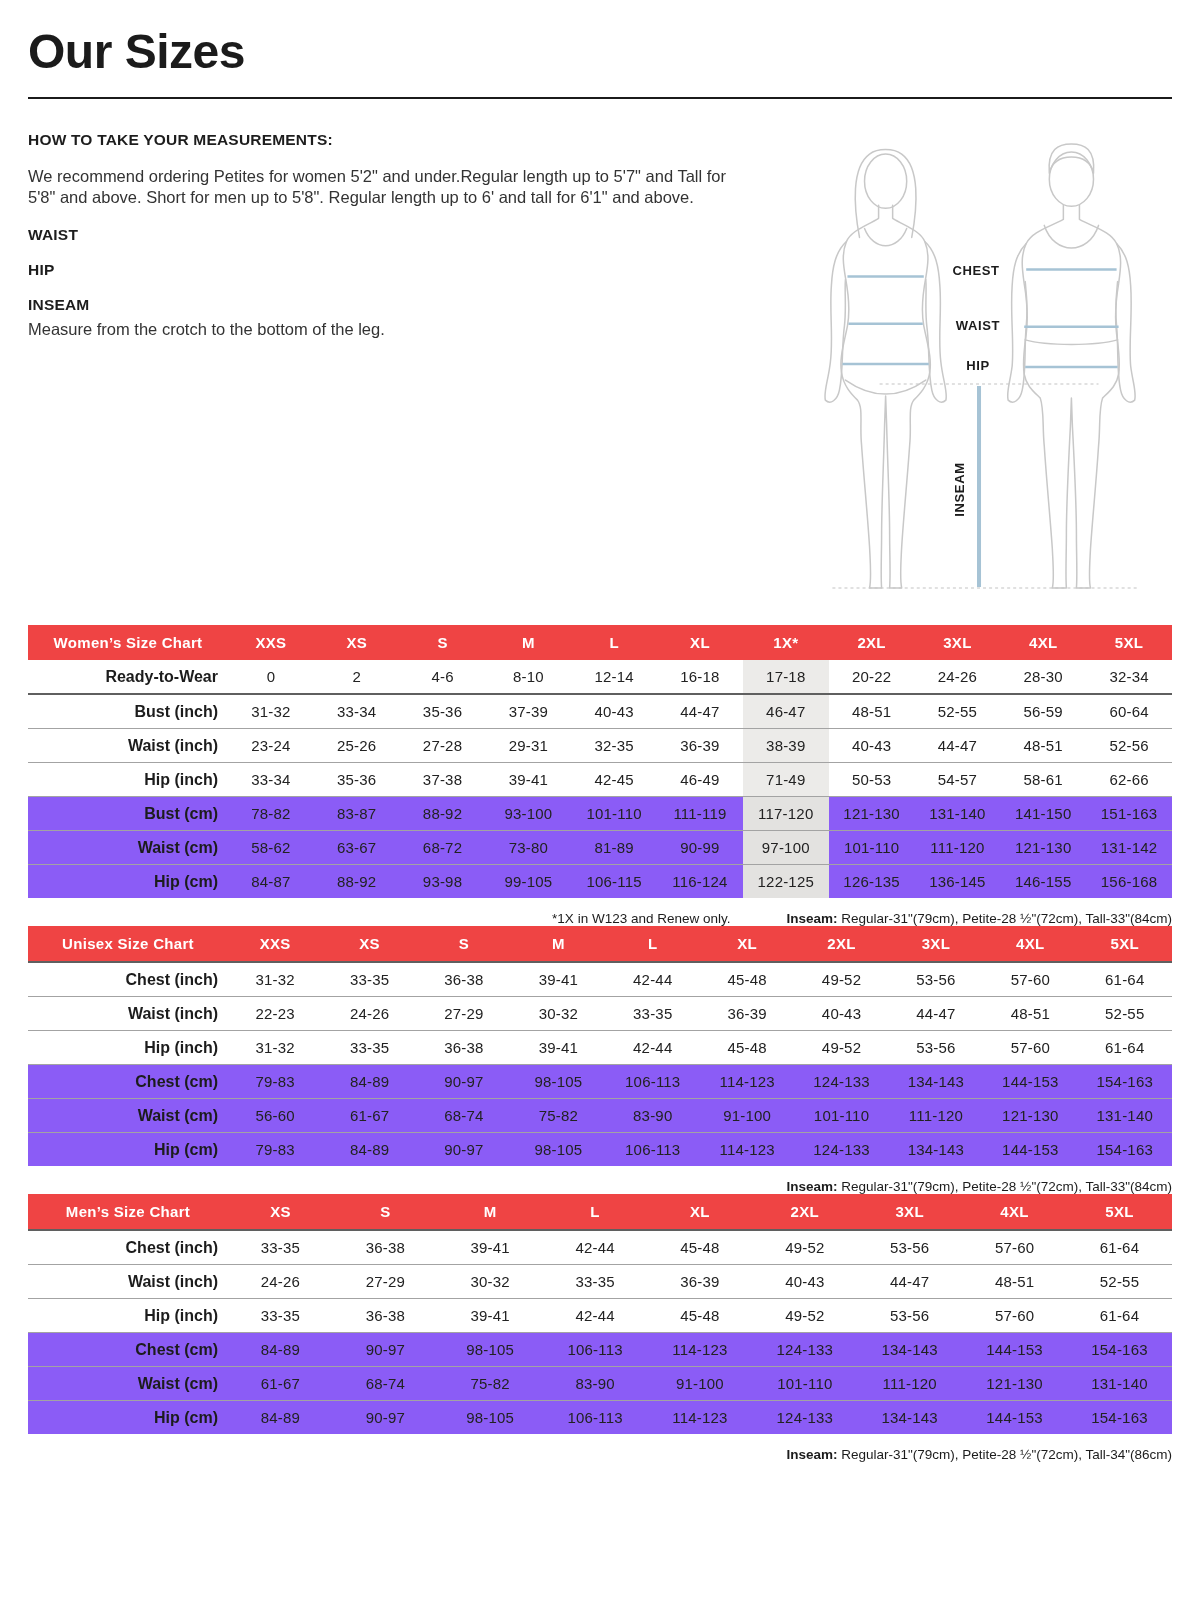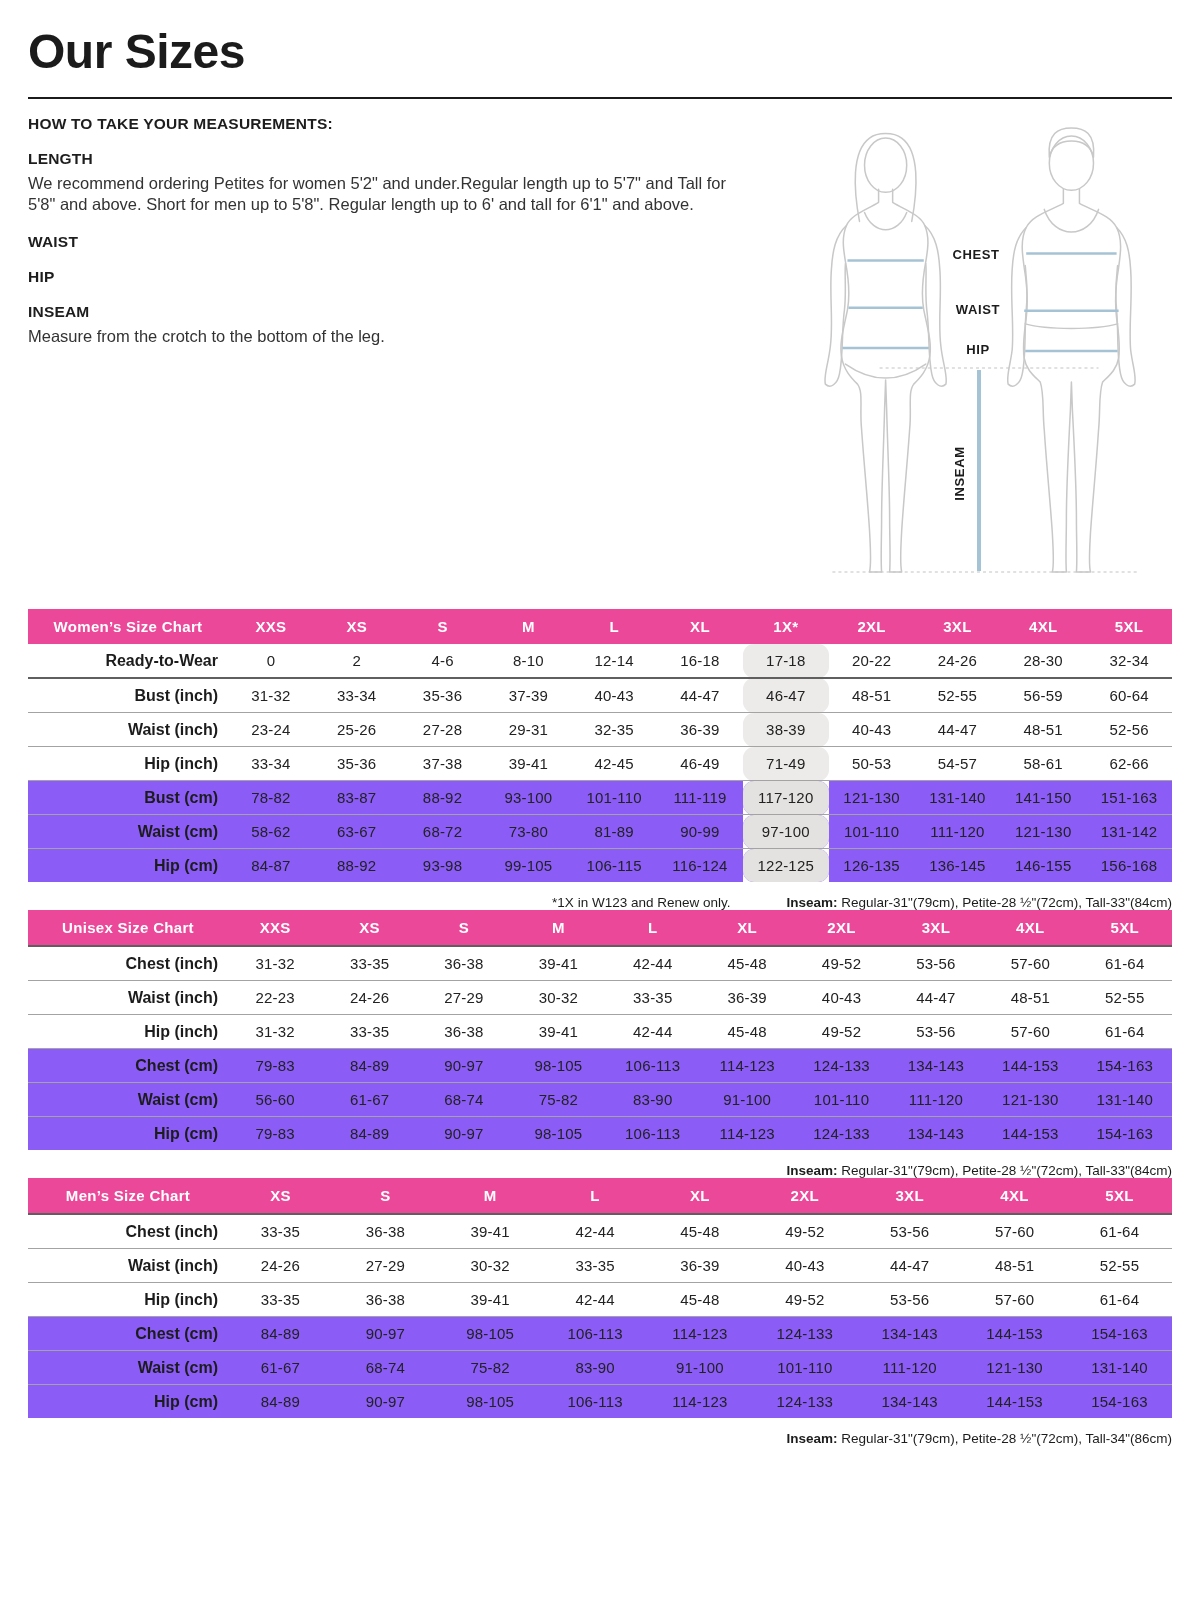--- a/index.html
+++ b/index.html
@@ -9,72 +9,71 @@
     font-family:"Liberation Sans", sans-serif;
     color:#2e2e2e;
     padding:0 28px;
   }
   h1.page-title {
     margin-top:24px;
     font-size:48px; font-weight:800; letter-spacing:-0.5px; color:#1b1b1b;
   }
   .title-rule { border:none; border-top:2px solid #1b1b1b; margin-top:18px; }
 
-  .top { display:flex; margin-top:16px; }
+  .top { display:flex; margin-top:32px; }
   .instructions { width:752px; padding-right:16px; }
   .instructions h2 { font-size:15.5px; font-weight:700; color:#1d1d1d; letter-spacing:0.2px; }
   .section { margin-top:17px; }
   .section h3 { font-size:15.5px; font-weight:700; color:#1d1d1d; letter-spacing:0.2px; }
   .section p { margin-top:5px; font-size:16.5px; line-height:1.3; color:#333333; max-width:720px; }
 
   .diagram { flex:1; margin-top:2px; }
   .diagram svg { display:block; width:392px; height:472px; }
   .fig { fill:none; stroke:#c8c8c8; stroke-width:1.5; stroke-linecap:round; stroke-linejoin:round; }
   .measure { stroke:#a6c3d5; stroke-width:2.5; fill:none; }
   .inseam-bar { stroke:#a6c3d5; stroke-width:4; fill:none; }
   .dash { stroke:#c4c4c4; stroke-width:1; fill:none; stroke-dasharray:3 3; }
   .diag-label { font-family:"Liberation Sans",sans-serif; font-size:13px; font-weight:700; fill:#1c1c1c; letter-spacing:0.6px; }
 
   #tables { margin-top:20px; }
   .table-block:not(:first-child) { }
   table.size-table { width:100%; border-collapse:collapse; table-layout:fixed; }
   table.size-table thead th {
-    background:#ec4899; color:#ffffff; font-size:15px; font-weight:700;
+    background:#ef4444; color:#ffffff; font-size:15px; font-weight:700;
     padding:9px 2px; letter-spacing:0.3px;
   }
   table.size-table.strong-header thead tr { border-bottom:2px solid #5f5f5f; }
   table.size-table.strong-first tbody tr:first-child { border-bottom:2px solid #5f5f5f; }
   table.size-table tbody tr { border-top:1px solid #a3a3a3; }
   table.size-table tbody tr:first-child { border-top:none; }
   table.size-table tbody th.row-label {
     text-align:right; padding:7px 10px 7px 2px; font-size:16px; font-weight:700; color:#1c1c1c;
   }
   table.size-table td { text-align:center; font-size:15px; color:#222222; padding:8px 2px; letter-spacing:0.2px; }
   table.size-table tbody tr.shaded { background:#8b5cf6; }
-  table.size-table td.hl { background:#ecebe9;border-radius:11px; }
+  table.size-table td.hl { background:#ecebe9; }
   table.size-table tbody tr.shaded td.hl { background:#e3e2e0; }
 
   .table-footnote {
     display:flex; justify-content:flex-end; gap:56px;
     margin-top:13px; font-size:13.5px; color:#1c1c1c;
   }
   .table-footnote b { font-weight:700; }
 </style>
 </head>
 <body>
 
 <h1 class="page-title">Our Sizes</h1>
 <hr class="title-rule">
 
 <div class="top">
   <div class="instructions">
     <h2>HOW TO TAKE YOUR MEASUREMENTS:</h2>
     <div id="sections">
         <div class="section">
-          <h3>LENGTH</h3>
           <p>We recommend ordering Petites for women 5'2" and under.Regular length up to 5'7" and Tall for 5'8" and above. Short for men up to 5'8". Regular length up to 6' and tall for 6'1" and above.</p>
         </div>
         <div class="section">
           <h3>WAIST</h3>
         </div>
         <div class="section">
           <h3>HIP</h3>
         </div>
         <div class="section">
           <h3>INSEAM</h3>

